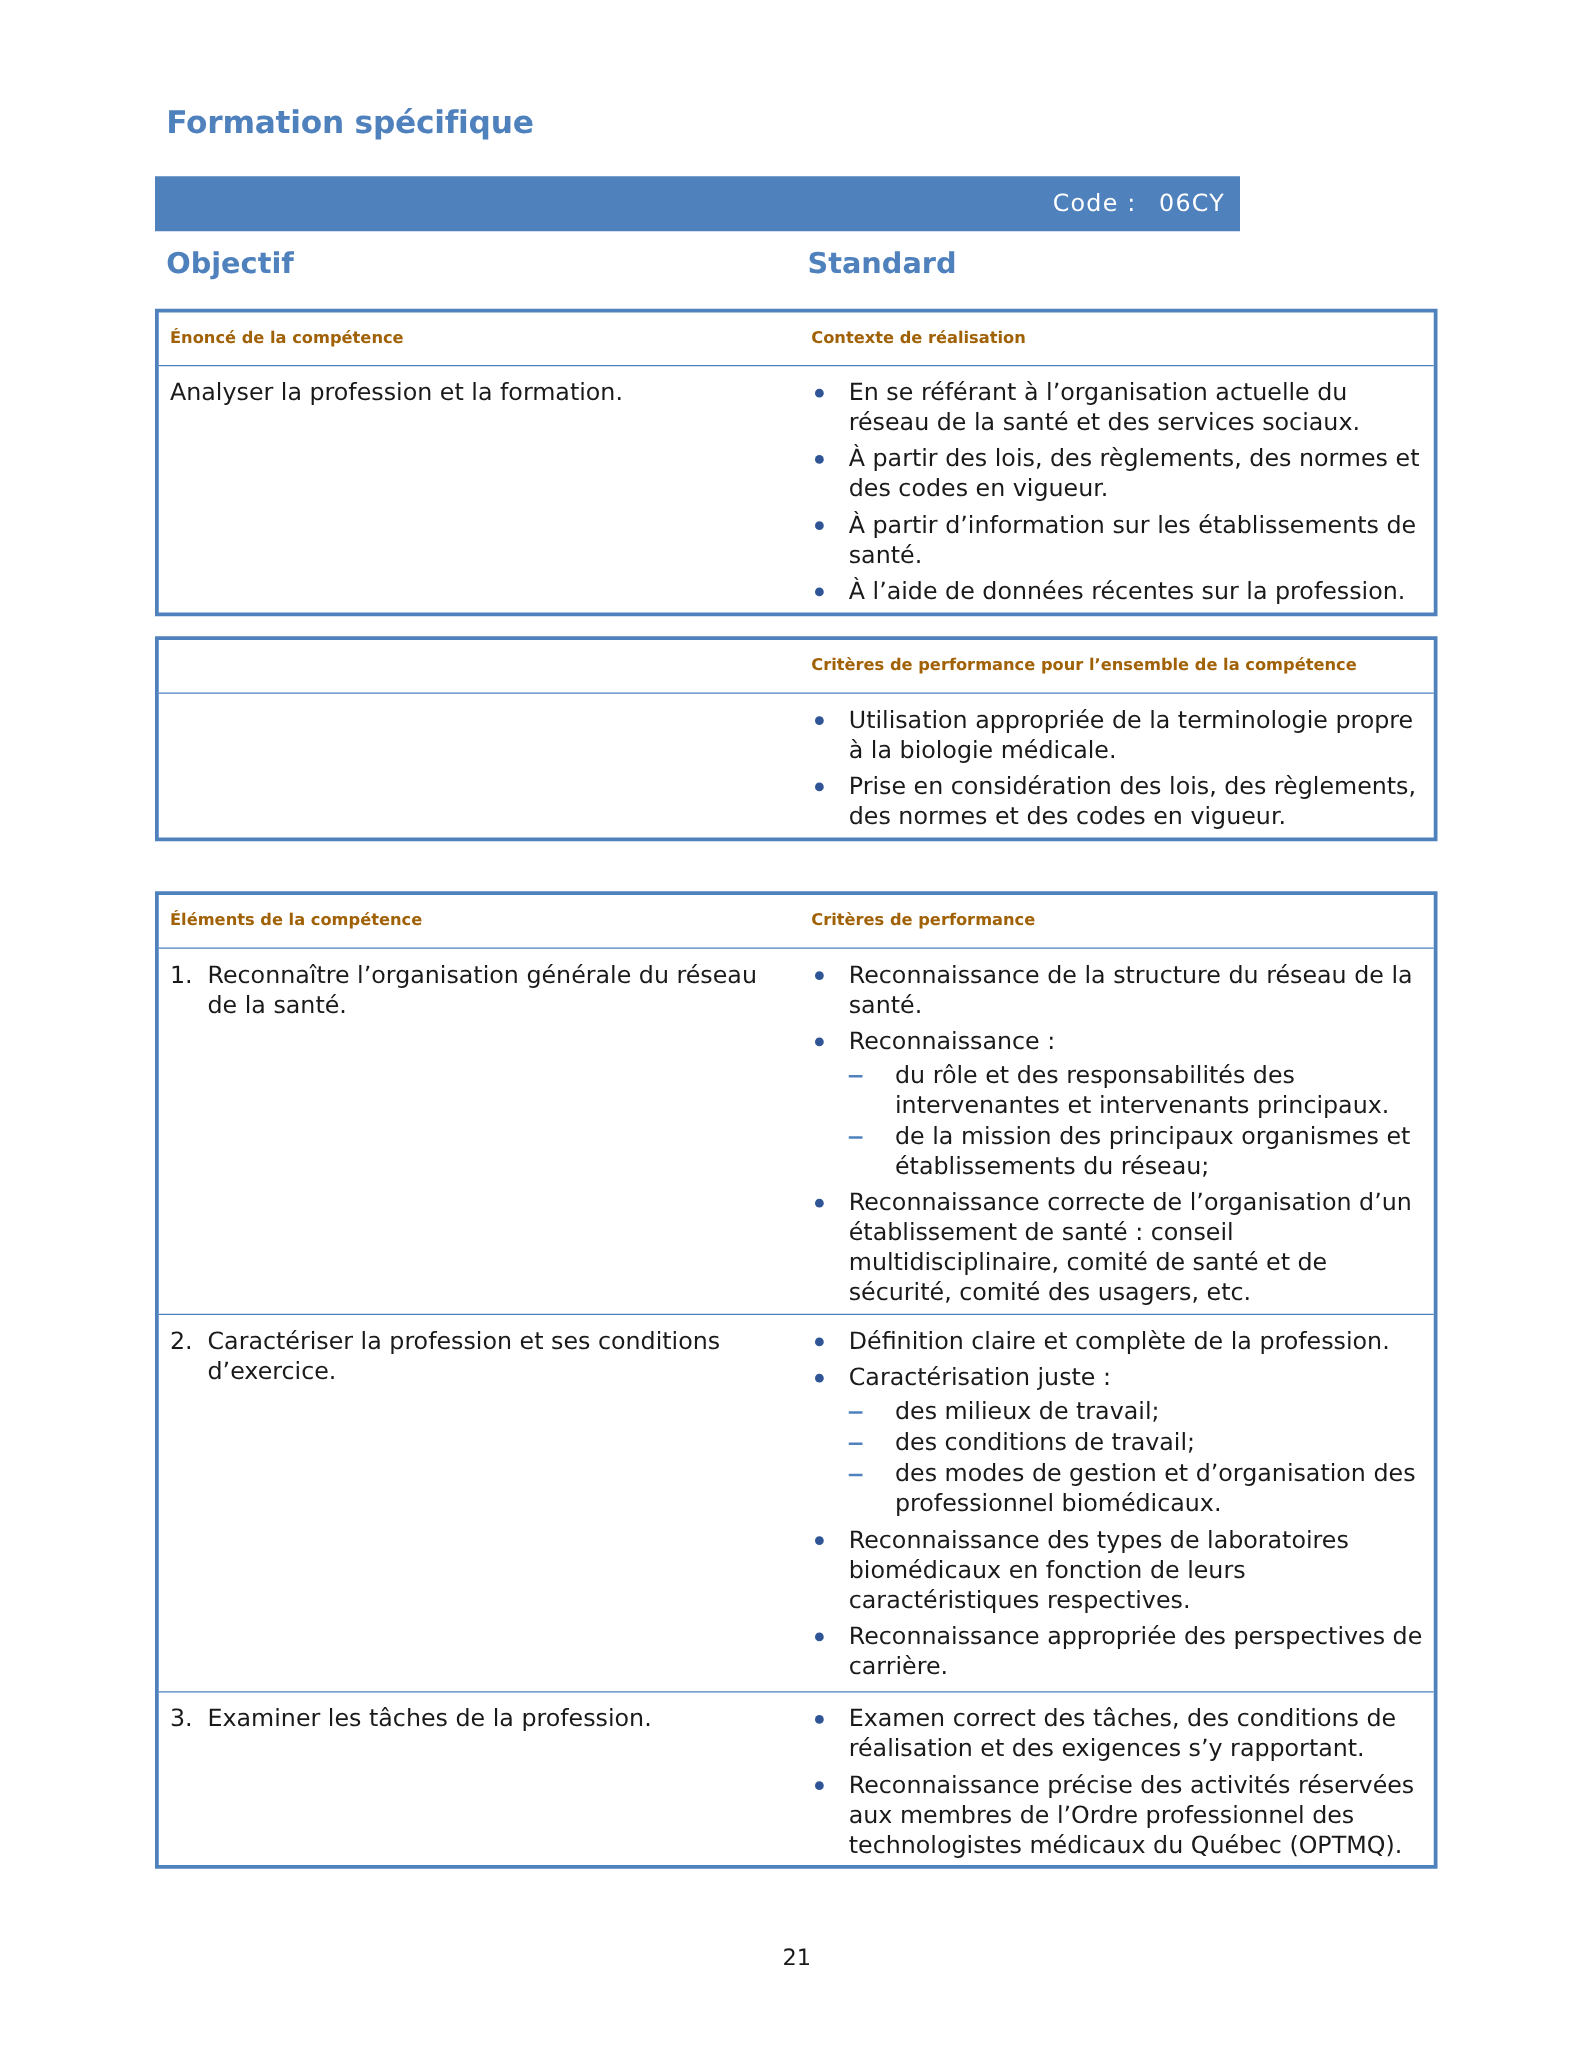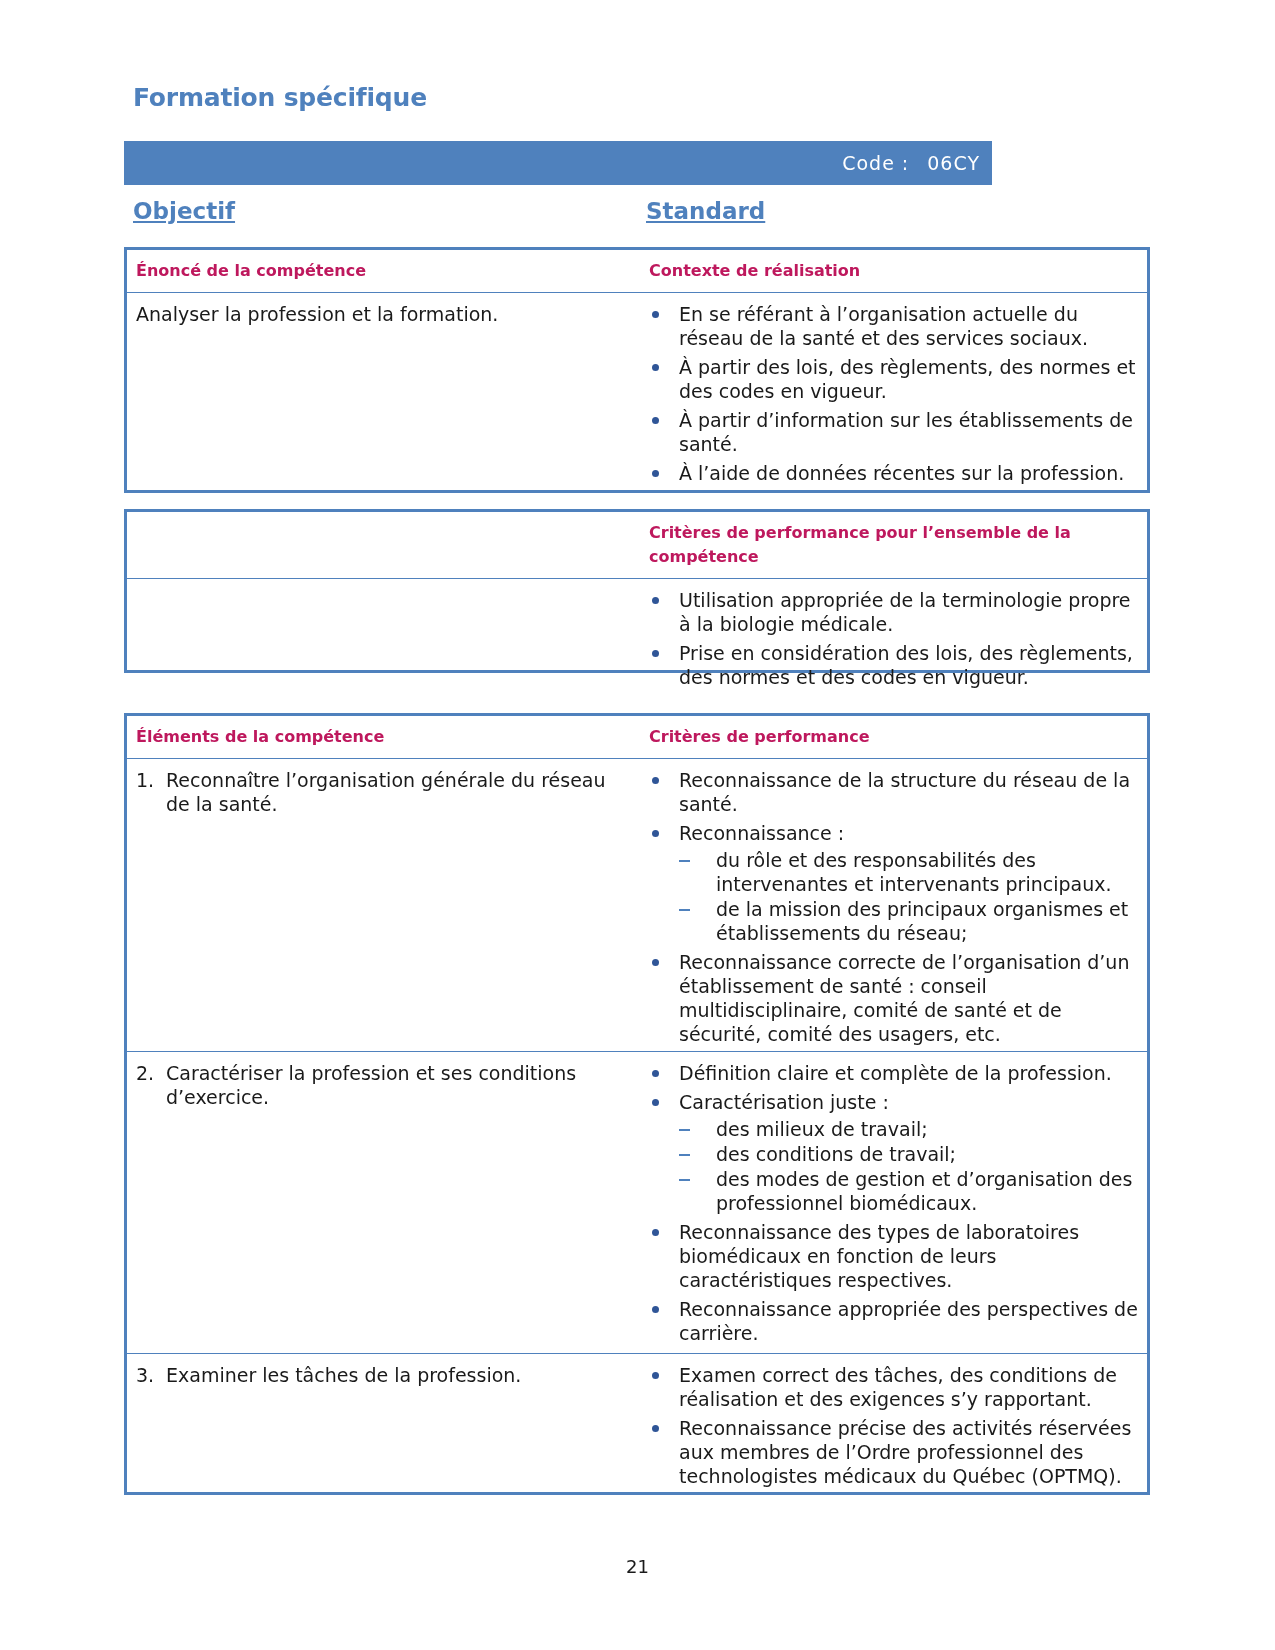--- a/index.html
+++ b/index.html
@@ -12,34 +12,34 @@
     font-size:25px; font-weight:bold; color:#4f81bd; letter-spacing:-0.2px;
   }
   .code-bar {
     position:absolute; left:124px; top:141px; width:868px; height:44px;
     background:#4f81bd; color:#ffffff;
     display:flex; align-items:center; justify-content:flex-end;
     font-size:19px; letter-spacing:1px; box-sizing:border-box; padding-right:12px;
   }
   .code-bar .code-label { margin-right:18px; }
   .col-head {
-    position:absolute; top:198px; font-size:23px; font-weight:bold; color:#4f81bd;text-decoration:underline;
+    position:absolute; top:198px; font-size:23px; font-weight:bold; color:#4f81bd;
   }
   .col-head.left { left:133px; }
   .col-head.right { left:646px; }
 
   .tbl {
     position:absolute; left:124px; width:1026px;
     border:3px solid #4f81bd; box-sizing:border-box;
   }
   .row { display:flex; }
   .row + .row { border-top:1.5px solid #4f81bd; }
   .cell-l { width:512px; box-sizing:border-box; padding:0 10px 0 9px; }
   .cell-r { flex:1; box-sizing:border-box; padding:0 8px 0 10px; }
-  .hdr { font-size:16px; font-weight:bold; color:#be185d; line-height:24px; }
+  .hdr { font-size:13px; font-weight:bold; color:#a16207; line-height:24px; }
   .hdr-row .cell-l, .hdr-row .cell-r { padding-top:9px; padding-bottom:9px; }
   .txt { font-size:19px; line-height:24px; color:#1a1a1a; }
   .body-row .cell-l, .body-row .cell-r { padding-top:9px; padding-bottom:5px; }
 
   ul.bul { list-style:none; margin:0; padding:0; }
   ul.bul > li { position:relative; padding-left:30px; margin-bottom:5px; font-size:19px; line-height:24px; }
   ul.bul > li::before {
     content:""; position:absolute; left:3px; top:9px; width:7px; height:7px;
     border-radius:50%; background:#2f5597;
   }

